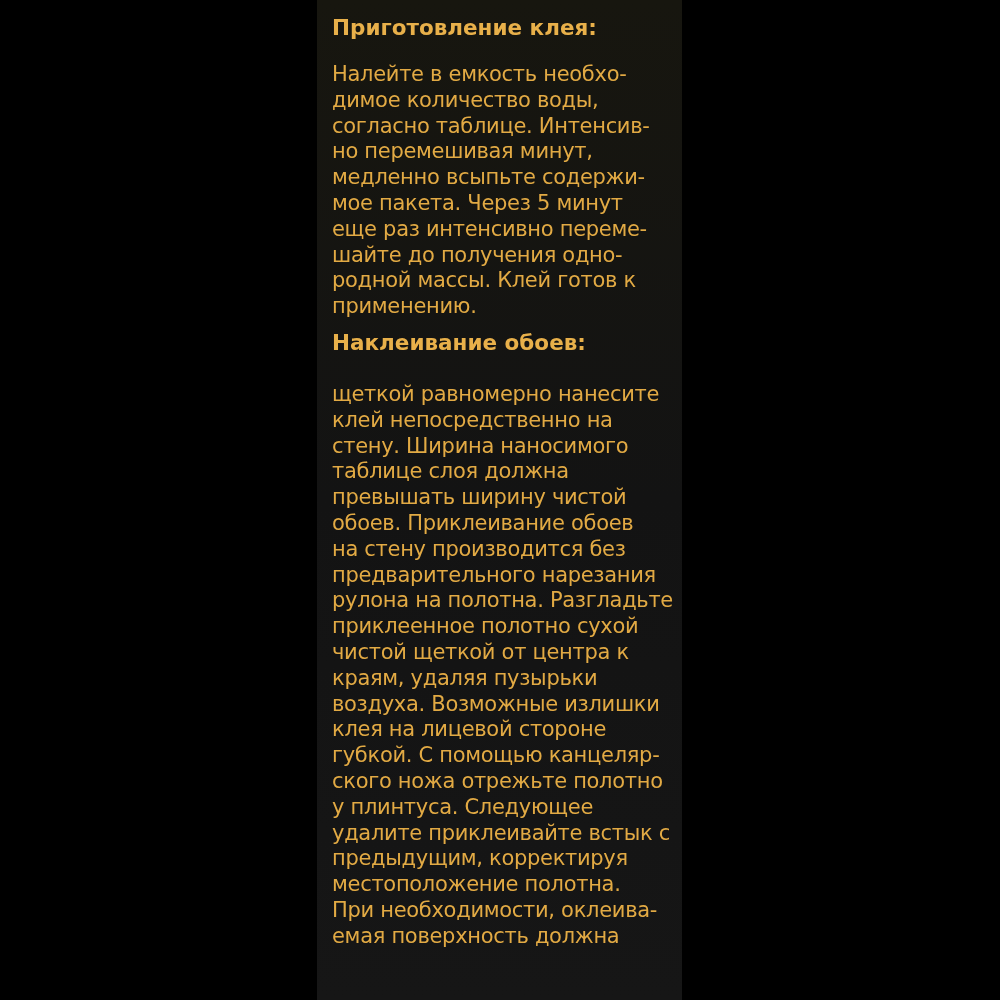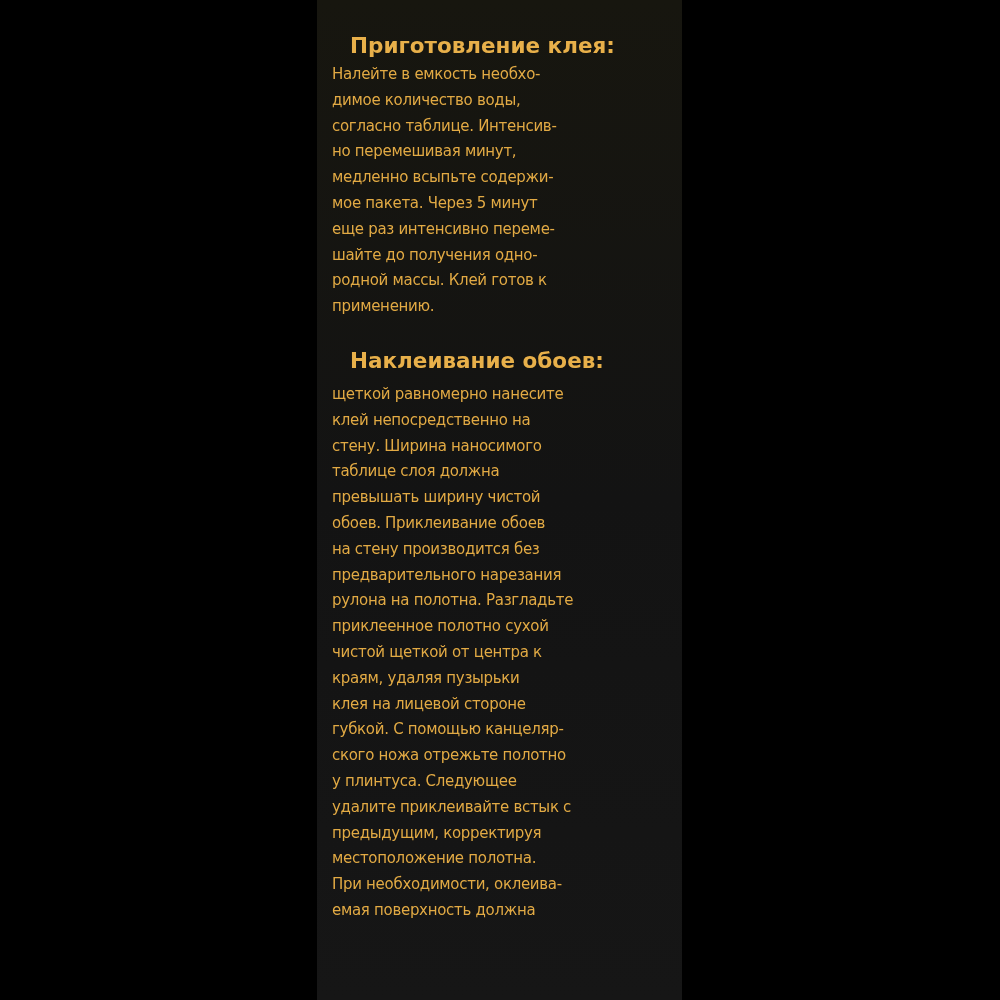--- a/index.html
+++ b/index.html
@@ -12,28 +12,28 @@
       background: #151515;
       background-image: linear-gradient(180deg, #17160f 0%, #131313 50%, #161616 100%);
     }
     .content {
       position: absolute; left: 332px; top: 0; width: 345px;
       font-family: "DejaVu Sans", sans-serif;
       color: #e6ad45;
     }
     .heading {
       font-weight: bold; font-size: 21.5px; letter-spacing: 0px;
-      line-height: 26px; margin: 18px; white-space: nowrap;
+      line-height: 26px; margin: 0; white-space: nowrap;
       color: #e8b04a;
     }
     .h1 { position: absolute; top: 15px; left: 0; }
     .h2 { position: absolute; top: 330px; left: 0; }
     .para {
       position: absolute; left: 0; margin: 0;
-      font-size: 15px; line-height: 25.8px; letter-spacing: -0.3px;
+      font-size: 21px; line-height: 25.8px; letter-spacing: -0.3px;
       white-space: nowrap; color: #e2aa44;
     }
     .p1 { top: 62px; }
     .p2 { top: 382px; }
     .line { display: block; height: 25.8px; }
   </style>
 </head>
 <body>
 
 <div class="panel"></div>
@@ -60,20 +60,21 @@
     <span class="line">стену. Ширина наносимого</span>
     <span class="line">таблице слоя должна</span>
     <span class="line">превышать ширину чистой</span>
     <span class="line">обоев. Приклеивание обоев</span>
     <span class="line">на стену производится без</span>
     <span class="line">предварительного нарезания</span>
     <span class="line">рулона на полотна. Разгладьте</span>
     <span class="line">приклеенное полотно сухой</span>
     <span class="line">чистой щеткой от центра к</span>
     <span class="line">краям, удаляя пузырьки</span>
+    <span class="line">воздуха. Возможные излишки</span>
     <span class="line">клея на лицевой стороне</span>
     <span class="line">губкой. С помощью канцеляр-</span>
     <span class="line">ского ножа отрежьте полотно</span>
     <span class="line">у плинтуса. Следующее</span>
     <span class="line">удалите приклеивайте встык с</span>
     <span class="line">предыдущим, корректируя</span>
     <span class="line">местоположение полотна.</span>
     <span class="line">При необходимости, оклеива-</span>
     <span class="line">емая поверхность должна</span>
 

